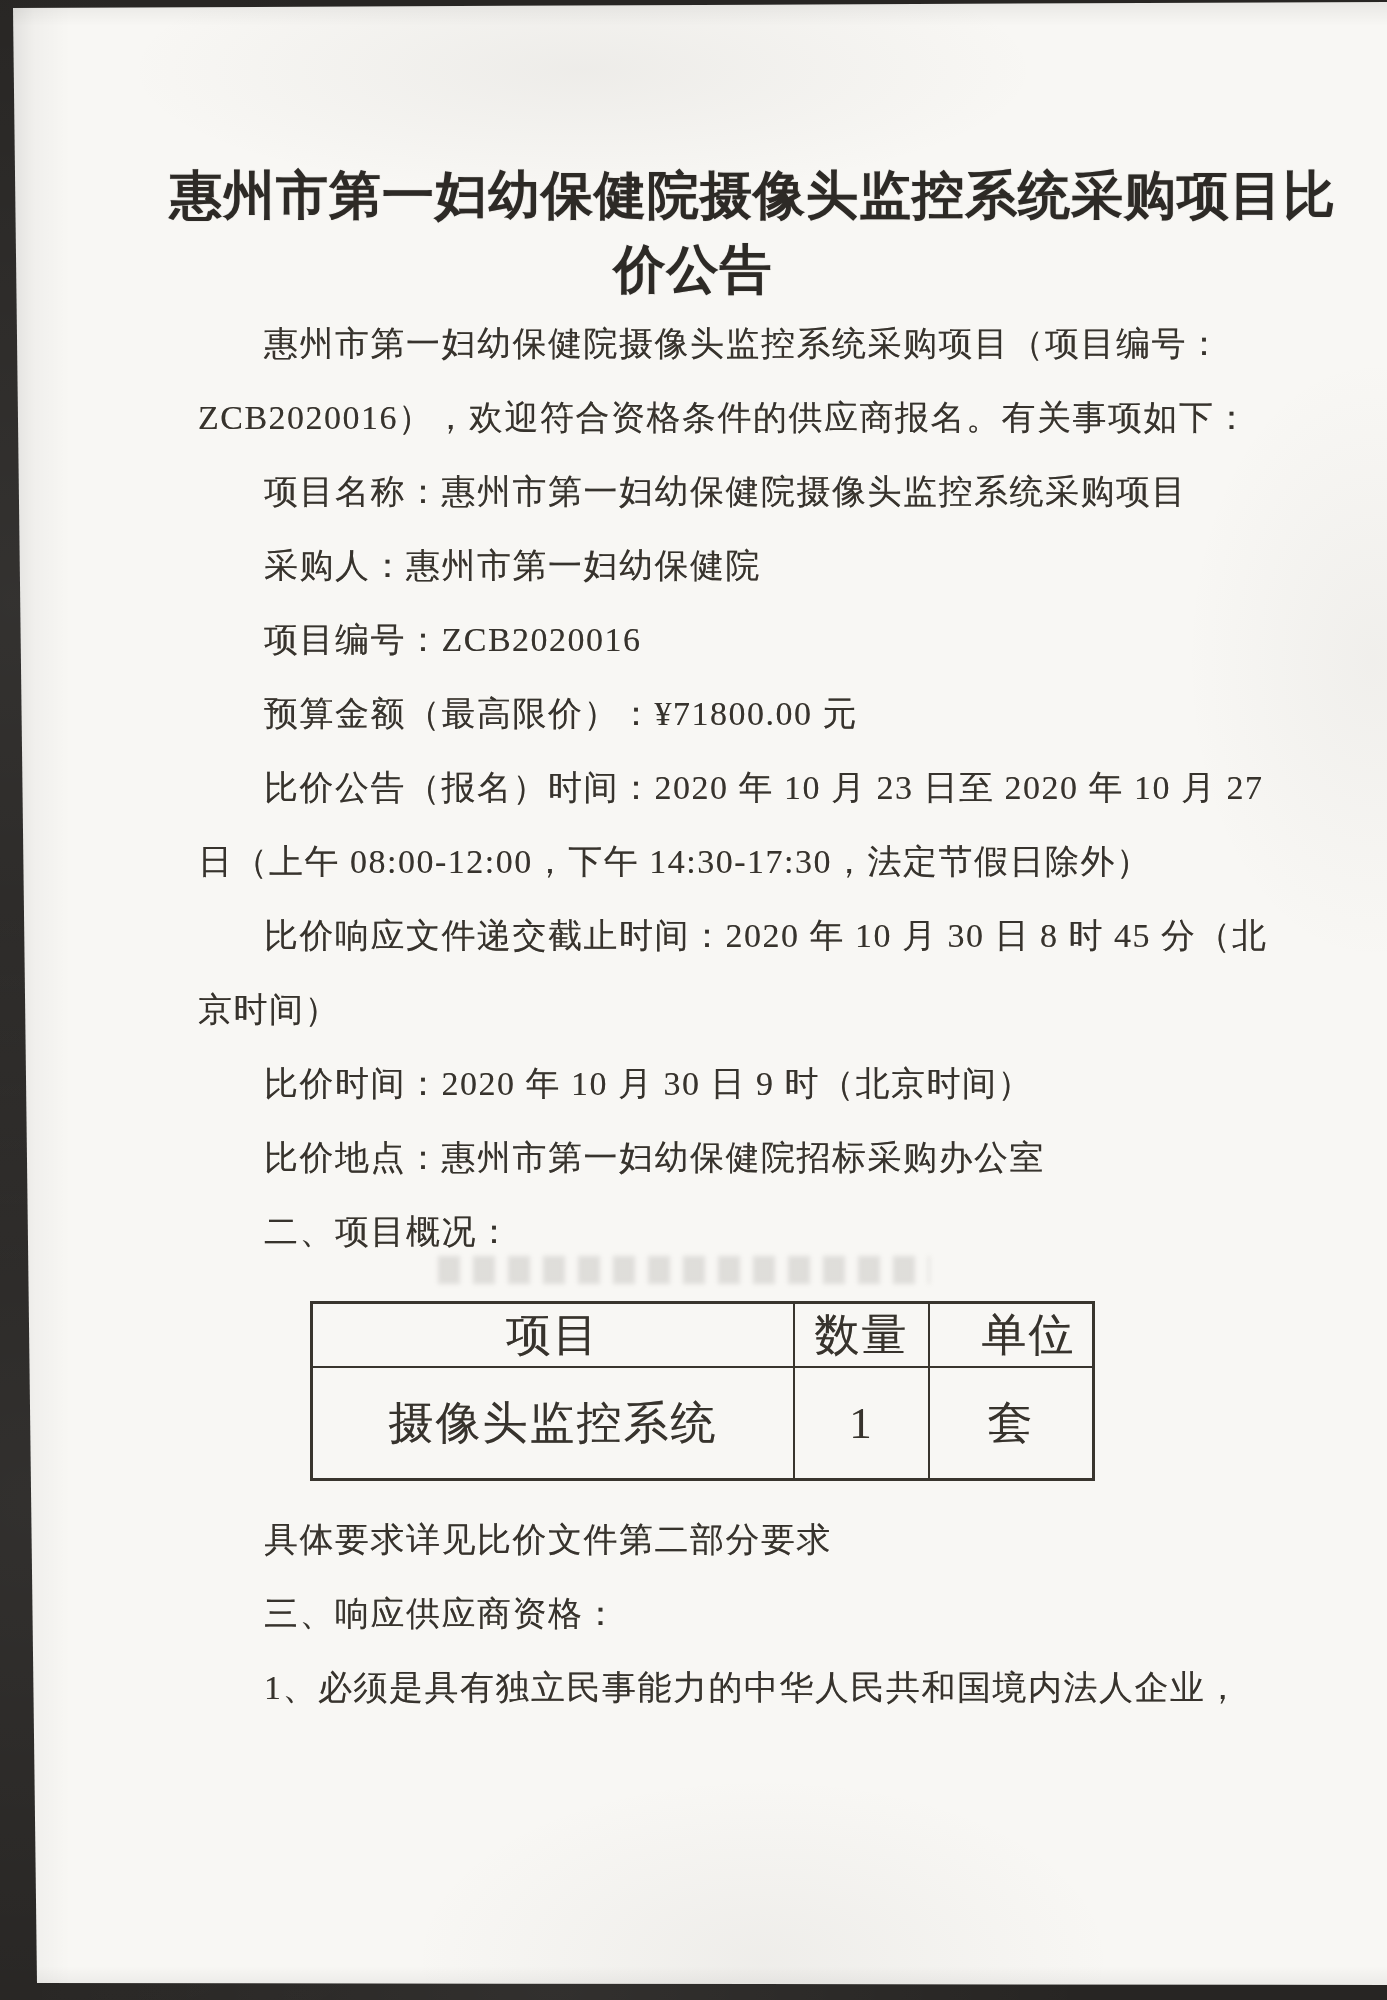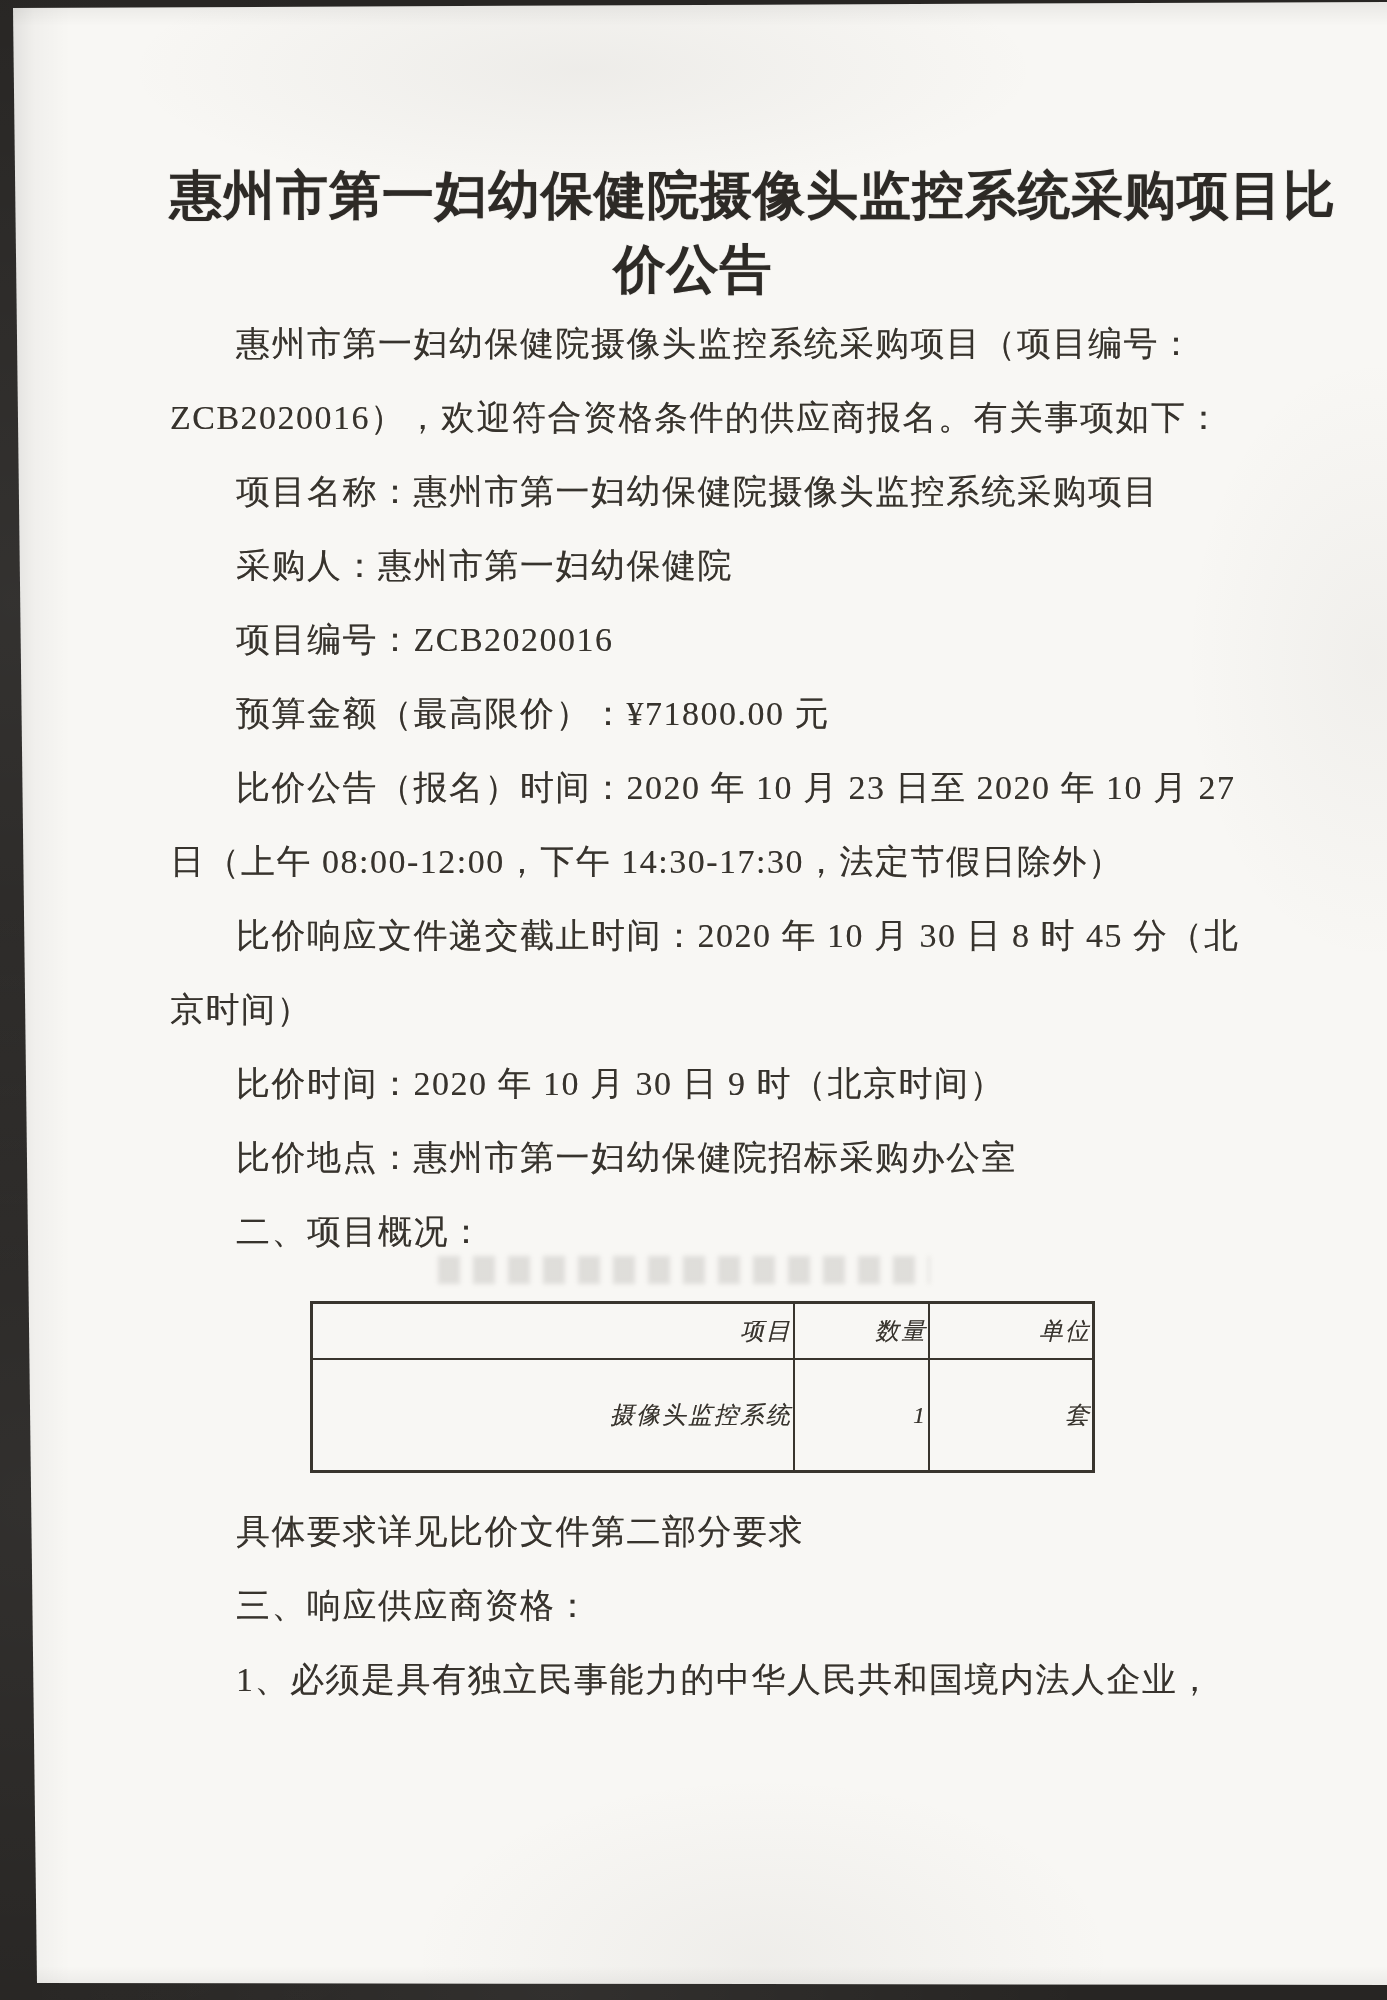--- a/index.html
+++ b/index.html
@@ -35,31 +35,32 @@
   }
   .tline{
     height:74px;line-height:74px;font-size:52px;font-weight:bold;
     text-align:center;color:#2d2a26;letter-spacing:1px;white-space:nowrap;
     text-shadow:0 0 1px rgba(60,55,48,0.45);
   }
   .line{
     height:74px;line-height:74px;font-size:34px;color:#37332d;
     letter-spacing:1.5px;white-space:nowrap;
     text-shadow:0 0 0.6px rgba(70,64,56,0.5);
+    margin-left:28px;
   }
   .indent{padding-left:66px;}
   table.doc-table{
     border-collapse:collapse;table-layout:fixed;
     width:738px;margin:32px 0 0 140px;
     border:3px solid #39352e;
   }
   .doc-table th,.doc-table td{
-    border:2px solid #39352e;font-size:24px;font-weight:normal;
-    text-align:right;vertical-align:middle;color:#37332d;
-    letter-spacing:2px;text-shadow:0 0 0.6px rgba(70,64,56,0.5);font-style:italic;
+    border:2px solid #39352e;font-size:45px;font-weight:normal;
+    text-align:center;vertical-align:middle;color:#37332d;
+    letter-spacing:2px;text-shadow:0 0 0.6px rgba(70,64,56,0.5);
   }
   .doc-table th{height:52px;}
   .doc-table td{height:108px;}
   .col-item{width:478px;} .col-qty{width:131px;} .col-unit{width:125px;padding-left:36px;}
   .tail{margin-top:22px;}
   
   .ghost{
     position:absolute;left:438px;top:1256px;width:492px;height:28px;
     opacity:0.38;filter:blur(2.5px);
     background:repeating-linear-gradient(90deg,

